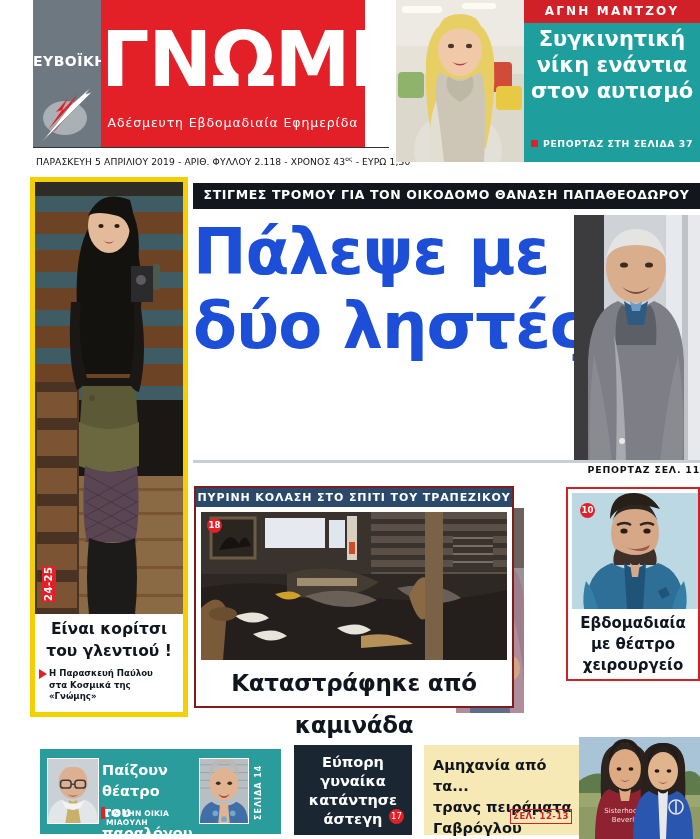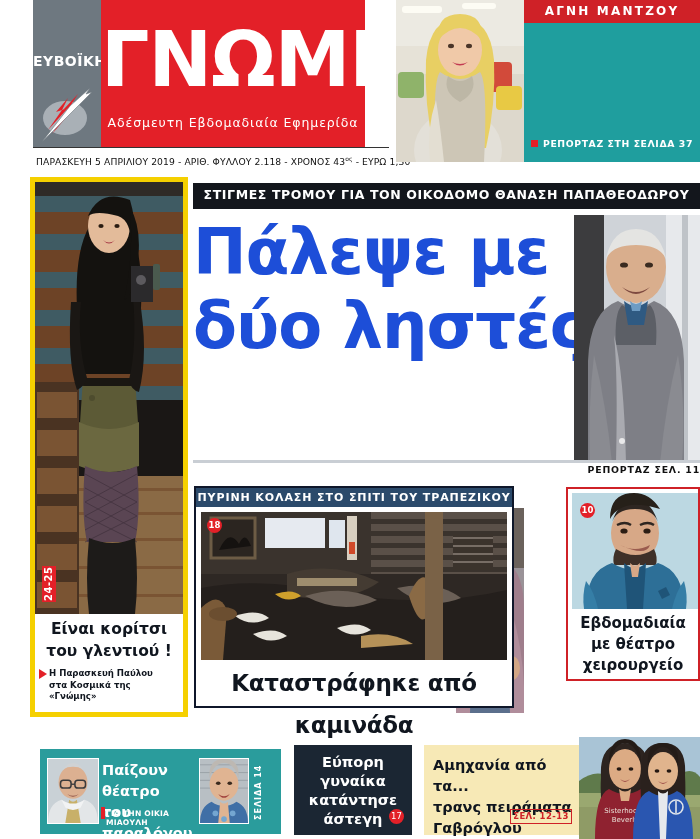--- a/index.html
+++ b/index.html
@@ -144,21 +144,21 @@
     position: absolute; left: 4px; top: 487px;
     width: 0; height: 0;
     border-left: 8px solid #e32028;
     border-top: 5px solid transparent;
     border-bottom: 5px solid transparent;
   }
 
   
   .fire-box {
     position: absolute; left: 194px; top: 486px; width: 320px; height: 222px;
-    border: 2px solid #0f172a; background: #fff;
+    border: 2px solid #7f1d1d; background: #fff;
   }
   .fire-banner {
     position: absolute; left: 0; top: 0; width: 316px; height: 19px;
     background: #2b4a6b; color: #fff; font-weight: bold; font-size: 11px;
     letter-spacing: .9px; text-align: center; line-height: 19px;
   }
   .fire-photo {
     position: absolute; left: 5px; top: 24px; width: 306px; height: 148px;
     overflow: hidden; background: #4e4a46;
   }
@@ -312,20 +312,25 @@
           <ellipse cx="73" cy="46" rx="3" ry="2.2" fill="#4a3528"></ellipse>
           <path d="M56 62 q8 7 16 0 q-8 4 -16 0 Z" fill="#c23a52"></path>
           <path d="M44 72 q20 14 40 0 q8 10 4 90 l-48 0 q-4 -80 4 -90 Z" fill="#cdc6b6"></path>
           <path d="M52 76 q12 10 24 0 q6 16 -12 26 q-18 -10 -12 -26 Z" fill="#bdb7a6"></path>
           <path d="M40 100 q-10 30 -6 62 l14 0 q-4 -38 -8 -62 Z" fill="#e3ded2"></path>
         </svg>
       </div>
 
       <div class="promo-teal"></div>
       <div class="promo-namebar">ΑΓΝΗ ΜΑΝΤΖΟΥ</div>
+      <div class="promo-head">
+        <div>Συγκινητική</div>
+        <div>νίκη ενάντια</div>
+        <div>στον αυτισμό</div>
+      </div>
       <div class="promo-ref">
         <span class="sq"></span><span>ΡΕΠΟΡΤΑΖ ΣΤΗ ΣΕΛΙΔΑ 37</span>
       </div>
     </div>
   </div>
 
   <div class="lead-banner">ΣΤΙΓΜΕΣ ΤΡΟΜΟΥ ΓΙΑ ΤΟΝ ΟΙΚΟΔΟΜΟ ΘΑΝΑΣΗ ΠΑΠΑΘΕΟΔΩΡΟΥ</div>
 
   <div class="lead-headline">
     <span>Πάλεψε με</span>

